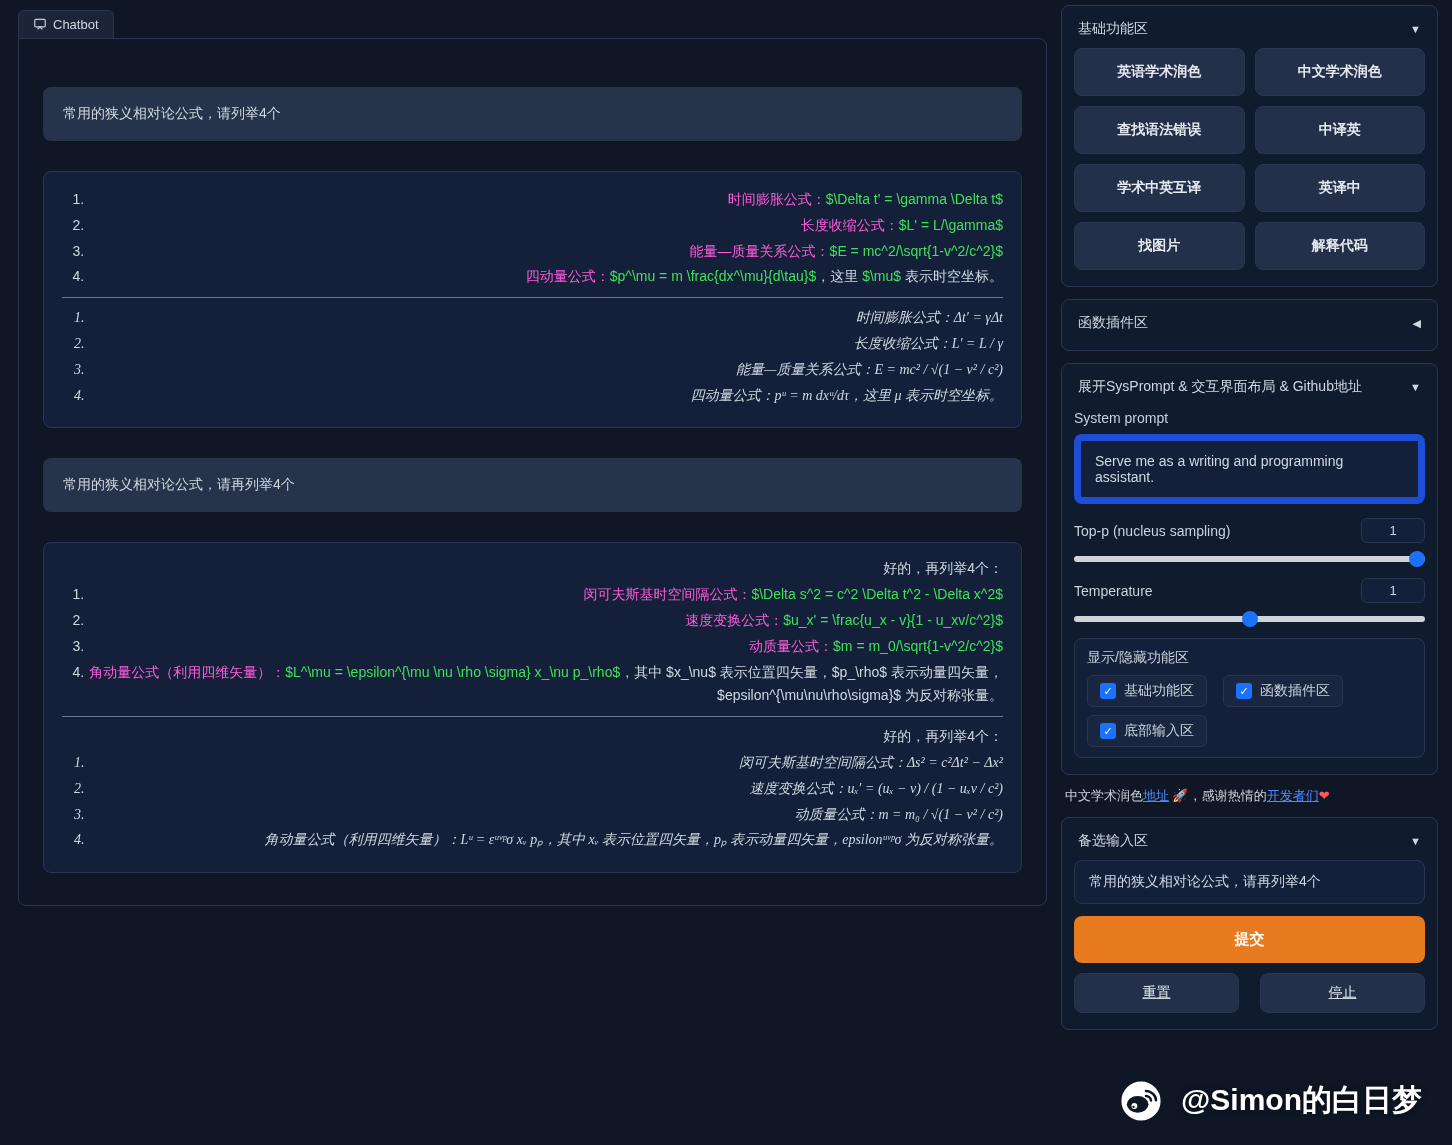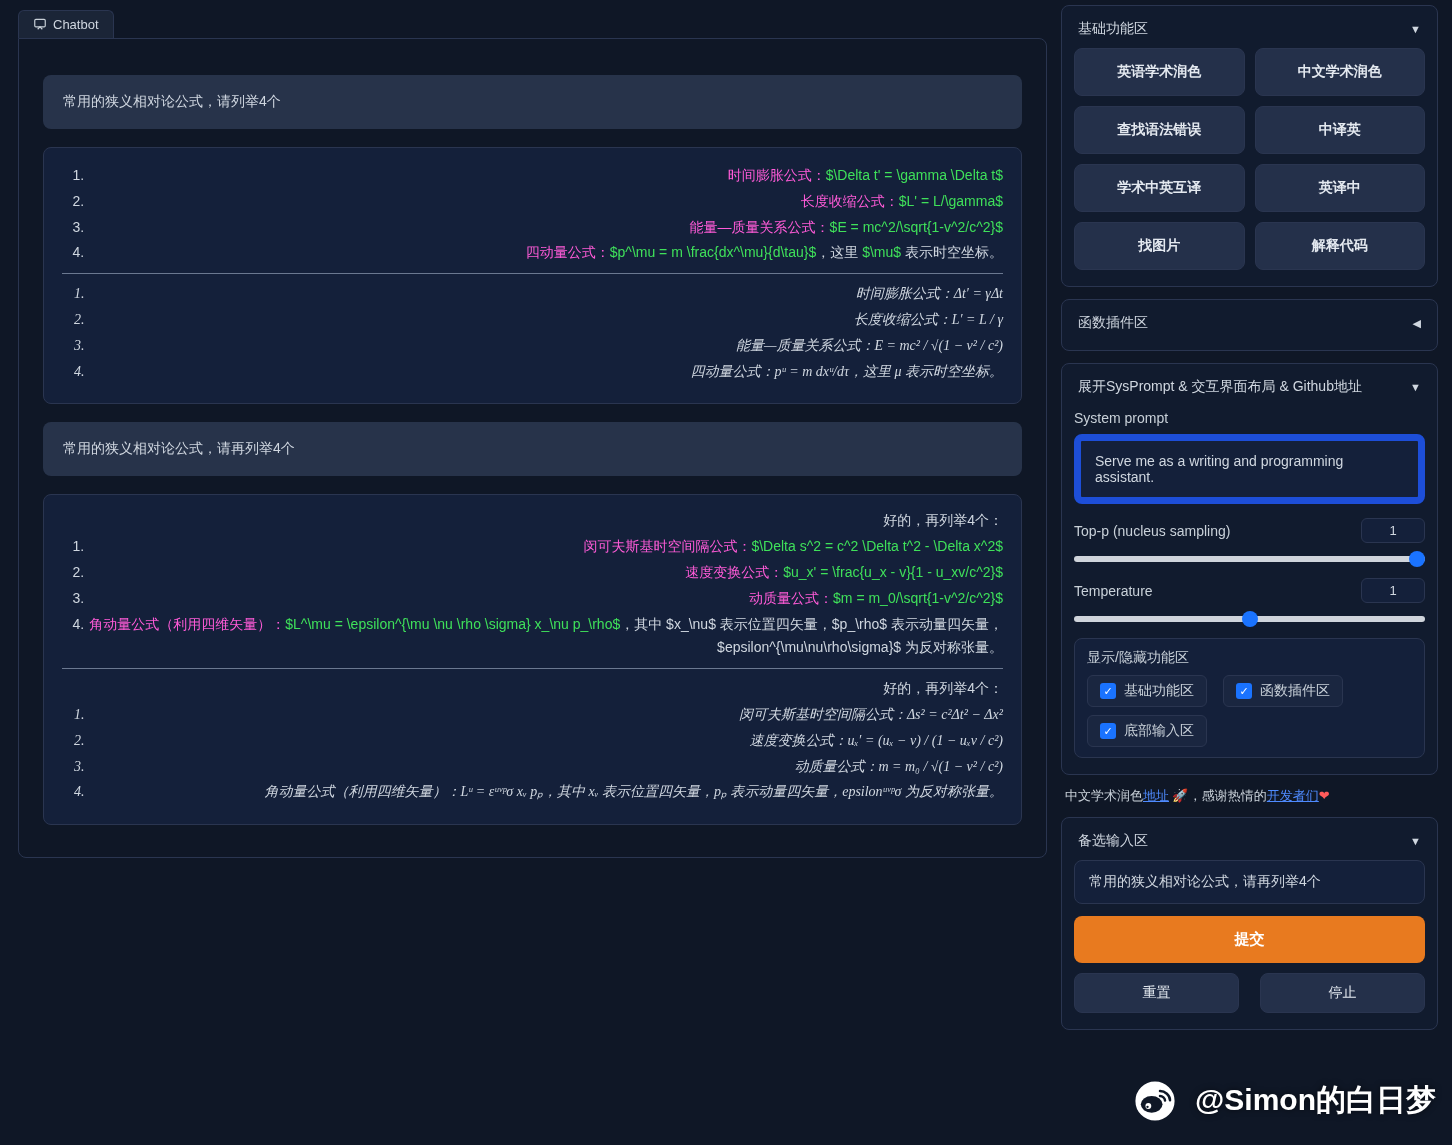--- a/index.html
+++ b/index.html
@@ -46,21 +46,21 @@
 .chat-area {
   border: 1px solid #2a3550;
   border-radius: 0 8px 8px 8px;
   padding: 18px 24px;
   background: #0f1726;
 }
 .user-msg {
   background: #27334a;
   border-radius: 8px;
   padding: 18px 20px;
-  margin: 18px 0;
+  margin: 30px 0;
   color: #d0d7e0;
 }
 .bot-msg {
   background: #14203a;
   border: 1px solid #2a3550;
   border-radius: 8px;
   padding: 14px 18px 18px;
   margin: 14px 0;
   color: #d0d7e0;
   line-height: 1.7;
@@ -193,37 +193,37 @@
   border: none;
   border-radius: 8px;
   color: #fff;
   font-weight: 600;
   font-size: 15px;
   padding: 14px;
   width: 100%;
   cursor: pointer;
   margin-bottom: 10px;
 }
-.secondary-row { display: flex; gap: 21px; }
+.secondary-row { display: flex; gap: 21px; text-decoration: underline; }
 .sec-btn {
   flex: 1;
   background: #24304a;
   border: 1px solid #2a3550;
   border-radius: 8px;
   color: #e4e9f0;
   padding: 10px;
   text-align: center;
   cursor: pointer;
 }
 
 
 .watermark {
   position: fixed;
   bottom: 24px;
-  right: 16px;
+  right: 30px;
   color: #fff;
   font-size: 30px;
   font-weight: 600;
   display: flex;
   align-items: center;
   gap: 20px;
   pointer-events: none;
   text-shadow: 0 0 6px rgba(0,0,0,0.6);
 }
 .wb-logo { width: 40px; height: 40px; }

